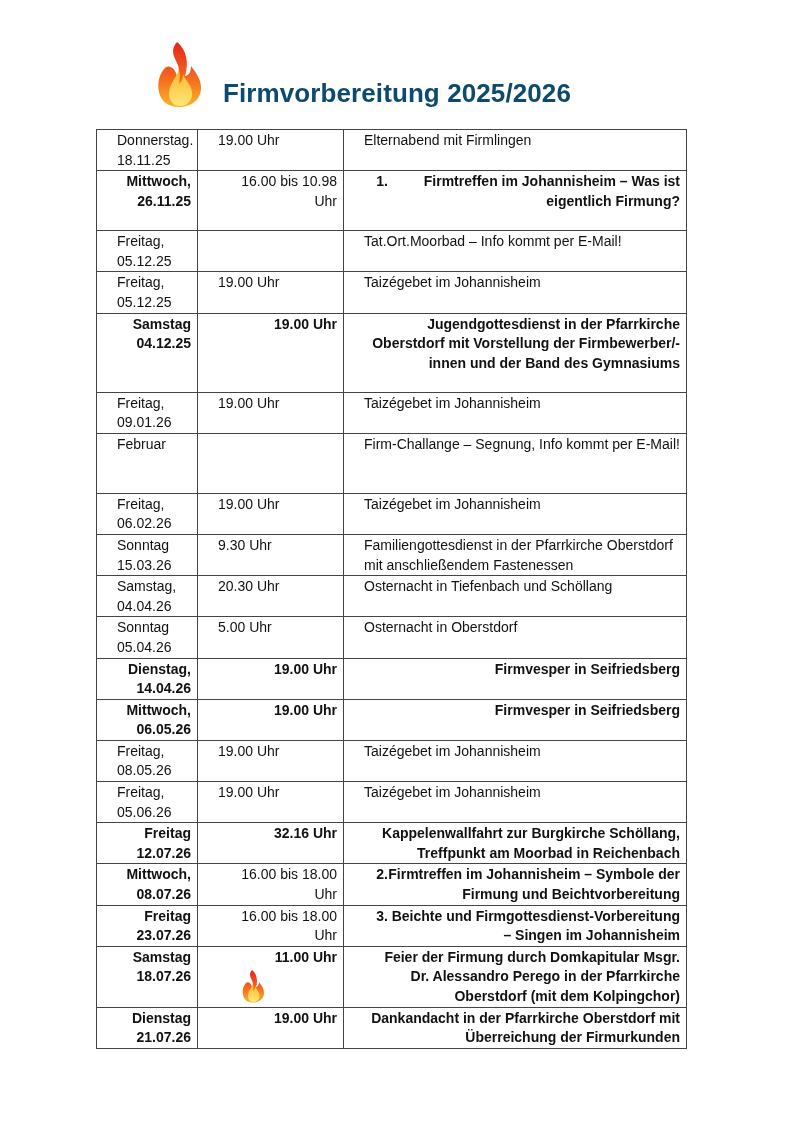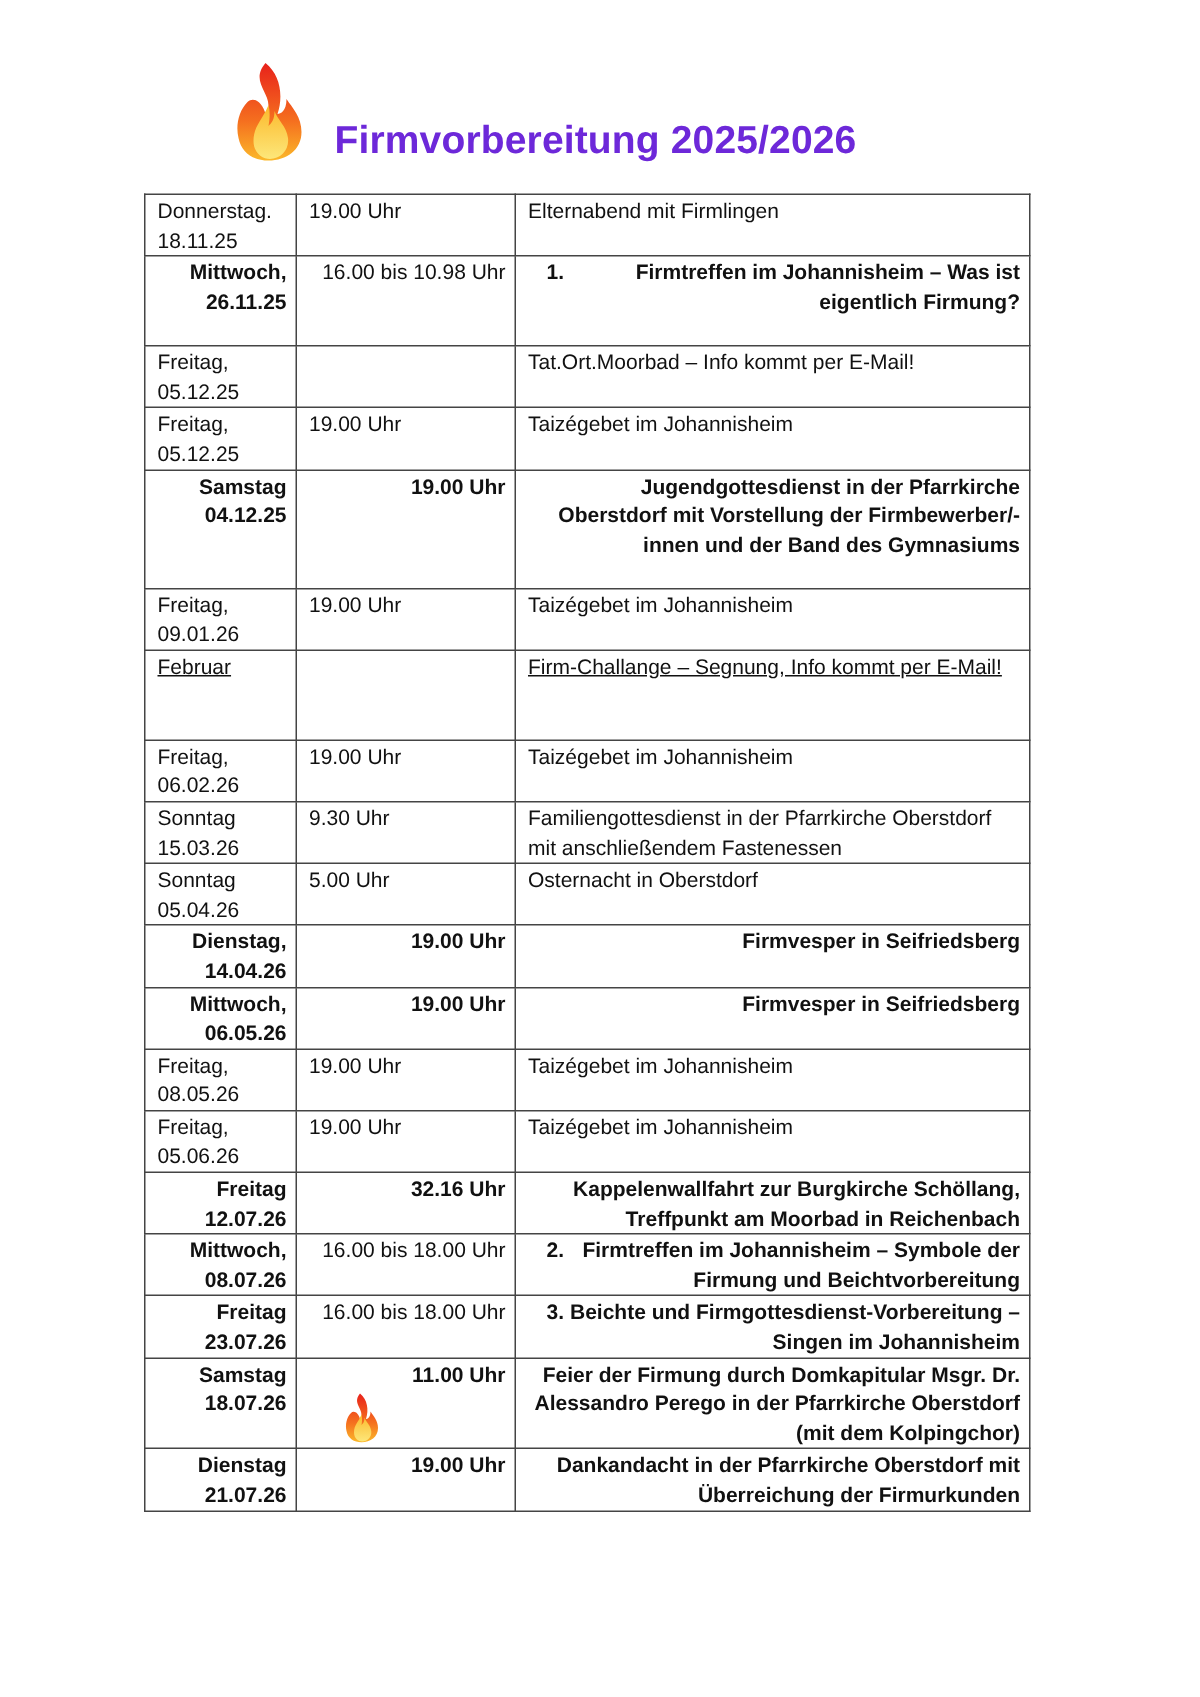--- a/index.html
+++ b/index.html
@@ -1,22 +1,22 @@
 <!DOCTYPE html>
 <html><head>
 <meta charset="utf-8">
 <style>
   * { box-sizing: border-box; margin: 0; padding: 0; }
   html, body { width: 800px; height: 1131px; background: #ffffff; }
   body { position: relative; font-family: "Liberation Sans", "DejaVu Sans", sans-serif; color: #111; }
   .header { position: absolute; left: 0; top: 0; width: 800px; height: 128px; }
   .flame-big { position: absolute; left: 155px; top: 40px; width: 48px; height: 68px; }
-  .title { position: absolute; left: 223px; top: 78px; font-size: 26px; font-weight: bold; color: #6d28d9; letter-spacing: 0.1px; white-space: nowrap; }
+  .title { position: absolute; left: 223px; top: 78px; font-size: 26px; font-weight: bold; color: #0c4a6e; letter-spacing: 0.1px; white-space: nowrap; }
   table.schedule { position: absolute; left: 96px; top: 129px; width: 590px; border-collapse: collapse; table-layout: fixed; }
-  table.schedule td { border: 1.3px solid #444; vertical-align: top; font-size: 14px; line-height: 19.6px; padding: 1px 6px 0 8px; color: #111; }
+  table.schedule td { border: 1.3px solid #444; vertical-align: top; font-size: 14px; line-height: 19.6px; padding: 1px 6px 0 20px; color: #111; }
   col.c-date { width: 101px; }
   col.c-time { width: 146px; }
   col.c-desc { width: 343px; }
   tr.bold td { font-weight: bold; text-align: right; }
   td .plain { font-weight: normal; }
   .num-item { display: flex; }
   .num-item .num { width: 24px; flex: 0 0 24px; }
   .num-item .txt { flex: 1; }
   .flame-small { display: block; margin: 2px 0 0 22px; width: 26px; height: 34px; }
 </style>
@@ -117,21 +117,21 @@
           <div>Freitag,</div>
           <div>09.01.26</div>
         </td>
         <td>
           <div>19.00 Uhr</div>
         </td>
         <td>
           <div>Taizégebet im Johannisheim</div>
         </td>
       </tr>
-      <tr style="height: 60px; text-decoration: underline;">
+      <tr style="height: 60px;">
         <td>
           <div>Februar</div>
           <div></div>
         </td>
         <td>
           <div></div>
         </td>
         <td>
           <div>Firm-Challange – Segnung, Info kommt per E-Mail!</div>
         </td>
@@ -151,20 +151,32 @@
       <tr style="height: 40px;">
         <td>
           <div>Sonntag</div>
           <div>15.03.26</div>
         </td>
         <td>
           <div>9.30 Uhr</div>
         </td>
         <td>
           <div>Familiengottesdienst in der Pfarrkirche Oberstdorf mit anschließendem Fastenessen</div>
+        </td>
+      </tr>
+      <tr style="height: 40px;">
+        <td>
+          <div>Samstag,</div>
+          <div>04.04.26</div>
+        </td>
+        <td>
+          <div>20.30 Uhr</div>
+        </td>
+        <td>
+          <div>Osternacht in Tiefenbach und Schöllang</div>
         </td>
       </tr>
       <tr style="height: 40px;">
         <td>
           <div>Sonntag</div>
           <div>05.04.26</div>
         </td>
         <td>
           <div>5.00 Uhr</div>
         </td>

